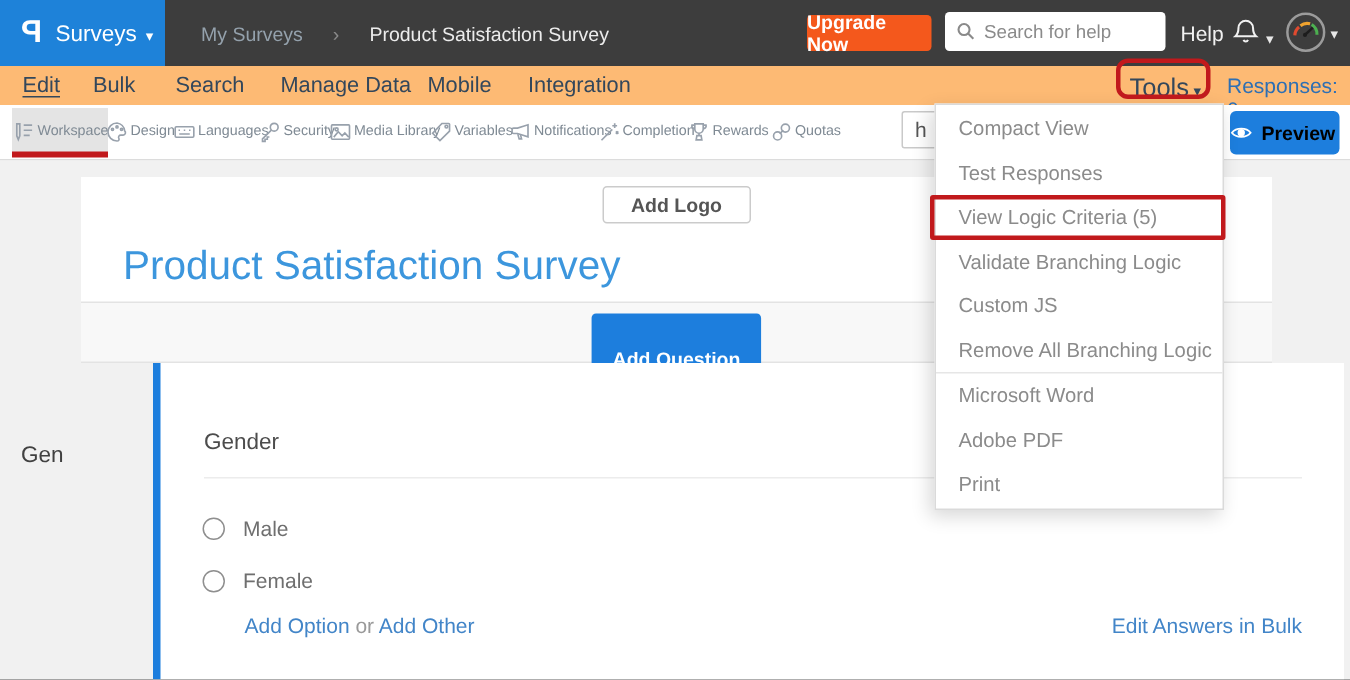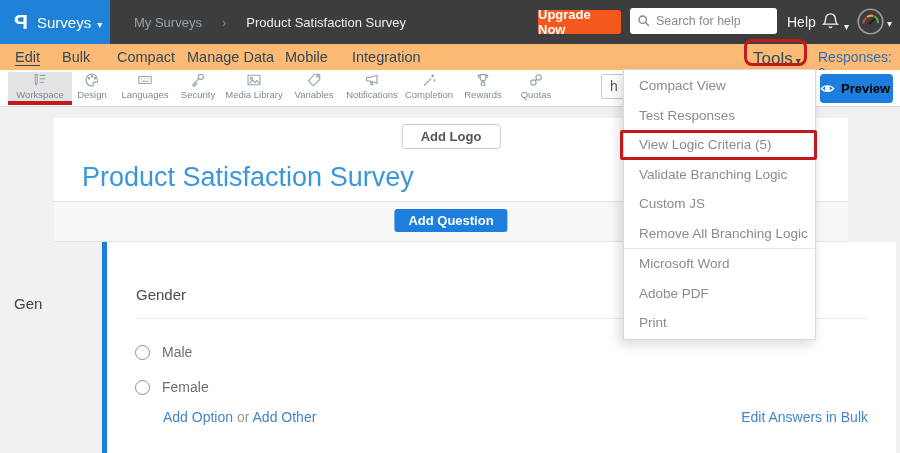--- a/index.html
+++ b/index.html
@@ -31,35 +31,35 @@
   
   .mainnav { position:absolute; left:0; top:44px; width:900px; height:26px; background:#fdba74; }
   .nav-link { position:absolute; top:5px; font-size:14.5px; color:#33475b; cursor:pointer; }
   .nav-link.active { text-decoration:underline; text-underline-offset:3px; }
   .tools-trigger { position:absolute; left:753px; top:5px; font-size:17px; color:#33475b; cursor:pointer; }
   .tools-trigger .caret { color:#33475b; margin-left:3px; }
   .responses { position:absolute; left:818px; top:5px; font-size:14px; color:#2d6fb4; }
 
   
   .toolbar { position:absolute; left:0; top:70px; width:900px; height:37px; background:#fff; border-bottom:1px solid #dcdcdc; }
-  .tb-item { position:absolute; top:2px; height:31px; display:flex; flex-direction:column; align-items:center; justify-content:flex-start; gap:1px; cursor:pointer; color:#98a1ac;text-align:center; }
+  .tb-item { position:absolute; top:2px; height:31px; display:flex; flex-direction:row; align-items:center; justify-content:flex-start; gap:1px; cursor:pointer; color:#98a1ac;text-align:center; }
   .tb-item svg { flex:0 0 auto; }
   .tb-label { font-size:9.5px; color:#7f8a94; white-space:nowrap; }
   .tb-item.selected { background:#e4e4e4; }
   .hfrag { position:absolute; left:601px; top:4px; width:40px; height:25px; background:#fff; border:1px solid #c9c9c9; border-radius:2px; font-size:14px; color:#555; padding:3px 0 0 8px; z-index:2; }
   .preview-btn { position:absolute; left:820px; top:4px; width:73px; height:29px; background:#1d7edd; border-radius:4px; color:#000000; font-size:13px; font-weight:700; display:flex; align-items:center; justify-content:flex-start; gap:6px; cursor:pointer; }
 
   
   .content { position:absolute; left:0; top:107px; width:900px; height:346px; background:#f1f1f1; }
   .gen-fragment { position:absolute; left:14px; top:188px; font-size:15px; color:#414141; }
   .card-header { position:absolute; left:54px; top:11px; width:794px; height:84px; background:#fff; border-bottom:1px solid #e3e3e3; }
   .add-logo-btn { position:absolute; left:50%; transform:translateX(-50%); top:6px; background:#fff; border:1px solid #cbcbcb; border-radius:3px; padding:4px 18px; font-size:13px; font-weight:600; color:#555; cursor:pointer; }
   .survey-title { position:absolute; left:28px; top:44px; font-size:27px; color:#3c96dd; }
   .band { position:absolute; left:54px; top:95px; width:794px; height:40px; background:#f8f8f8; border-bottom:1px solid #e3e3e3; }
-  .add-question-btn { position:absolute; left:50%; transform:translateX(-50%); top:7px; background:#1d7edd; border-radius:3px; padding:4px 14px; font-size:13px; font-weight:700; color:#fff; cursor:pointer;text-align:right; }
+  .add-question-btn { position:absolute; left:50%; transform:translateX(-50%); top:7px; background:#1d7edd; border-radius:3px; padding:23px 14px; font-size:13px; font-weight:700; color:#fff; cursor:pointer;text-align:right; }
   .qcard { position:absolute; left:54px; top:135px; width:794px; height:211px; background:#fff; border-left:5px solid #1d7edd;margin-left:48px; }
   .q-title { position:absolute; left:29px; top:44px; font-size:15px; color:#4c4c4c; }
   .q-divider { position:absolute; left:29px; right:28px; top:76px; height:1px; background:#ececec; }
   .opt-row { position:absolute; left:28px; display:flex; align-items:center; gap:12px; cursor:pointer; }
   .radio { width:15px; height:15px; border:1.5px solid #8f8f8f; border-radius:50%; background:#fff; }
   .opt-label { font-size:14px; color:#6f6f6f; }
   .links-row { position:absolute; left:56px; top:167px; font-size:14px; }
   .link-blue { color:#4285c8; cursor:pointer; }
   .or-text { color:#9a9a9a; }
   .edit-bulk { position:absolute; right:28px; top:167px; font-size:14px; color:#4285c8; cursor:pointer; }
@@ -116,21 +116,21 @@
           <path d="M12.6 14.6 L17.5 10" stroke="#1d1d1d" stroke-width="1.6"></path>
           <circle cx="12.5" cy="14.7" r="1.3" fill="#1d1d1d"></circle>
         </svg>
       <span class="caret"></span>
     </div>
   </header>
 
   <nav class="mainnav">
     <span class="nav-link active" style="left:15px">Edit</span>
     <span class="nav-link" style="left:62px">Bulk</span>
-    <span class="nav-link" style="left:117px">Compact</span>
+    <span class="nav-link" style="left:117px">Search</span>
     <span class="nav-link" style="left:187px">Manage Data</span>
     <span class="nav-link" style="left:285px">Mobile</span>
     <span class="nav-link" style="left:352px">Integration</span>
     <span class="tools-trigger"><span>Tools</span><span class="caret"></span></span>
     <span class="responses"><span>Responses:</span> <span>0</span></span>
   </nav>
 
   <div class="toolbar">
     <div class="tb-item selected" style="left:8px;width:64px">
       <svg width="16" height="16" viewBox="0 0 16 16" fill="none" stroke="#98a1ac" stroke-width="1.1">

